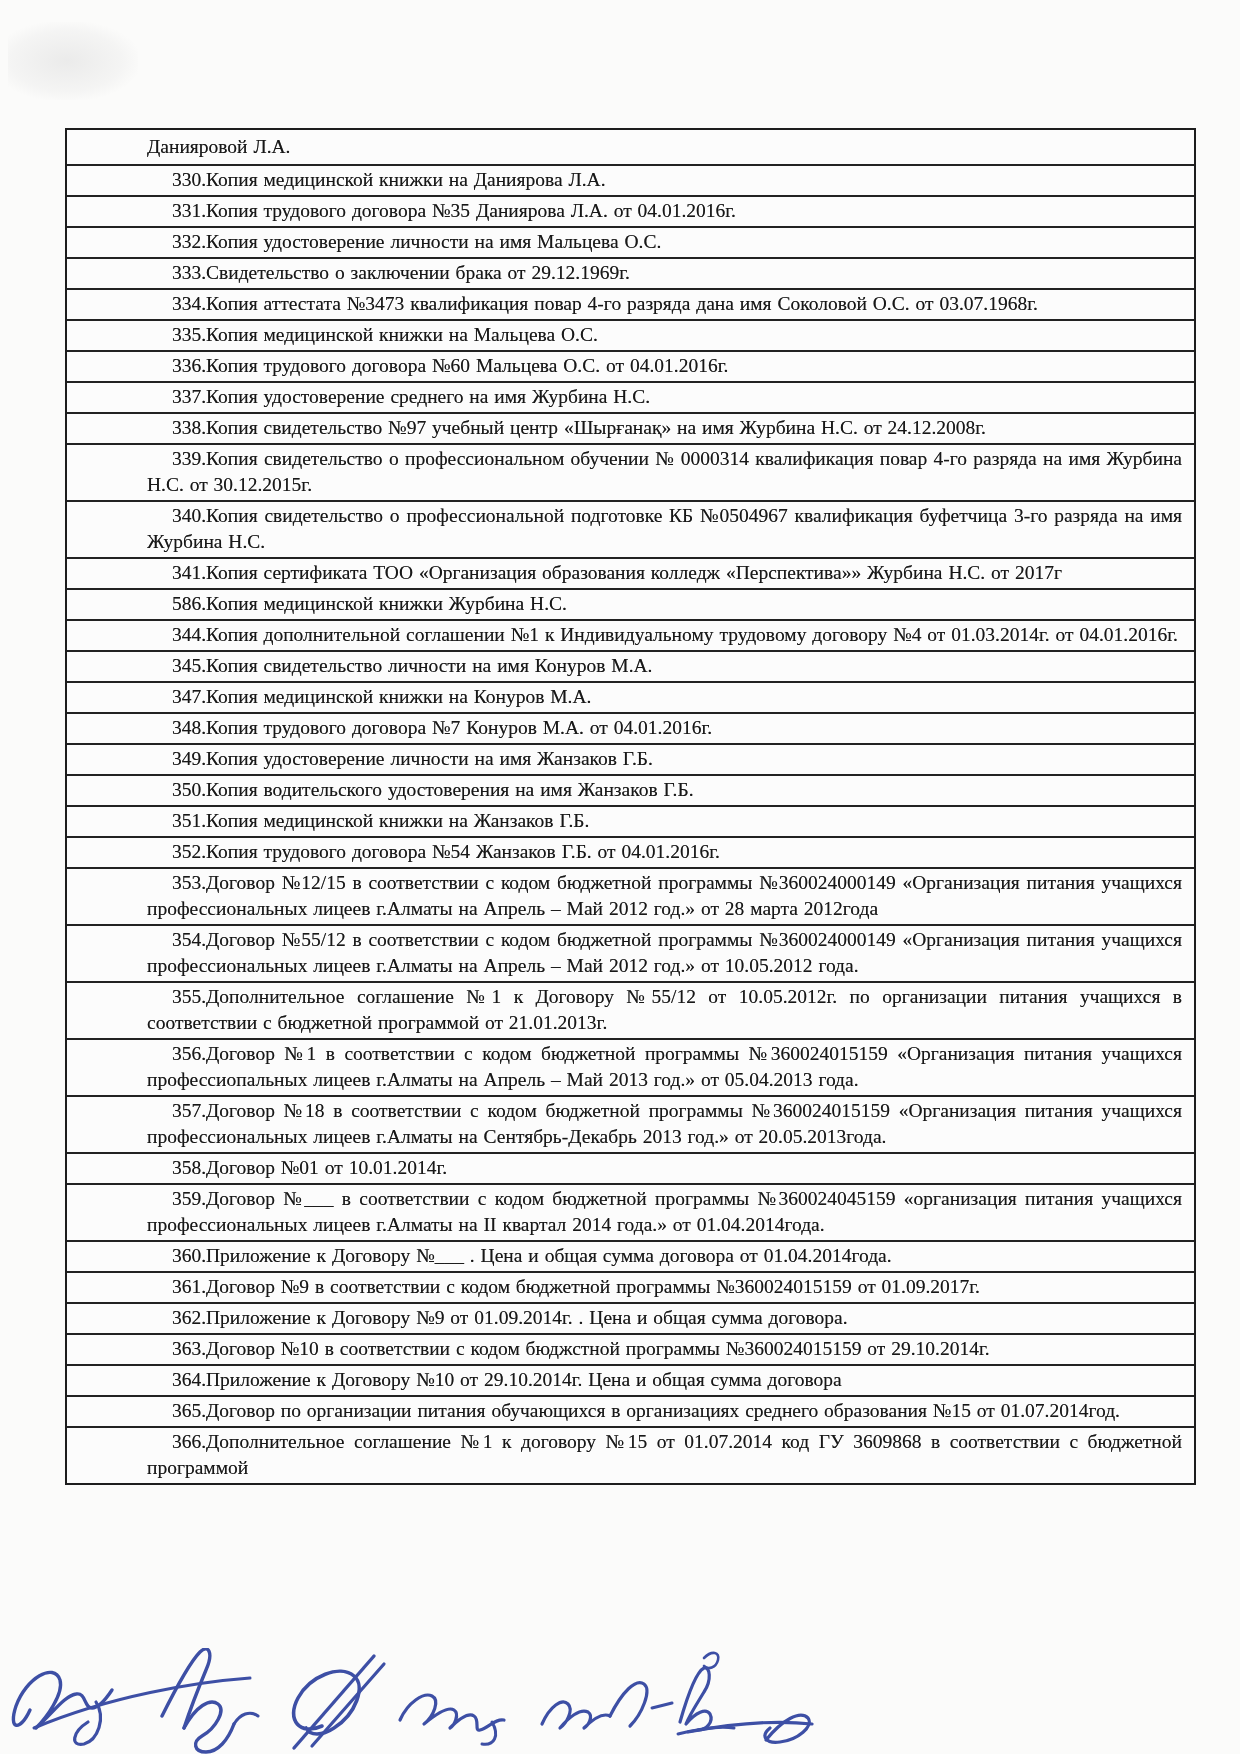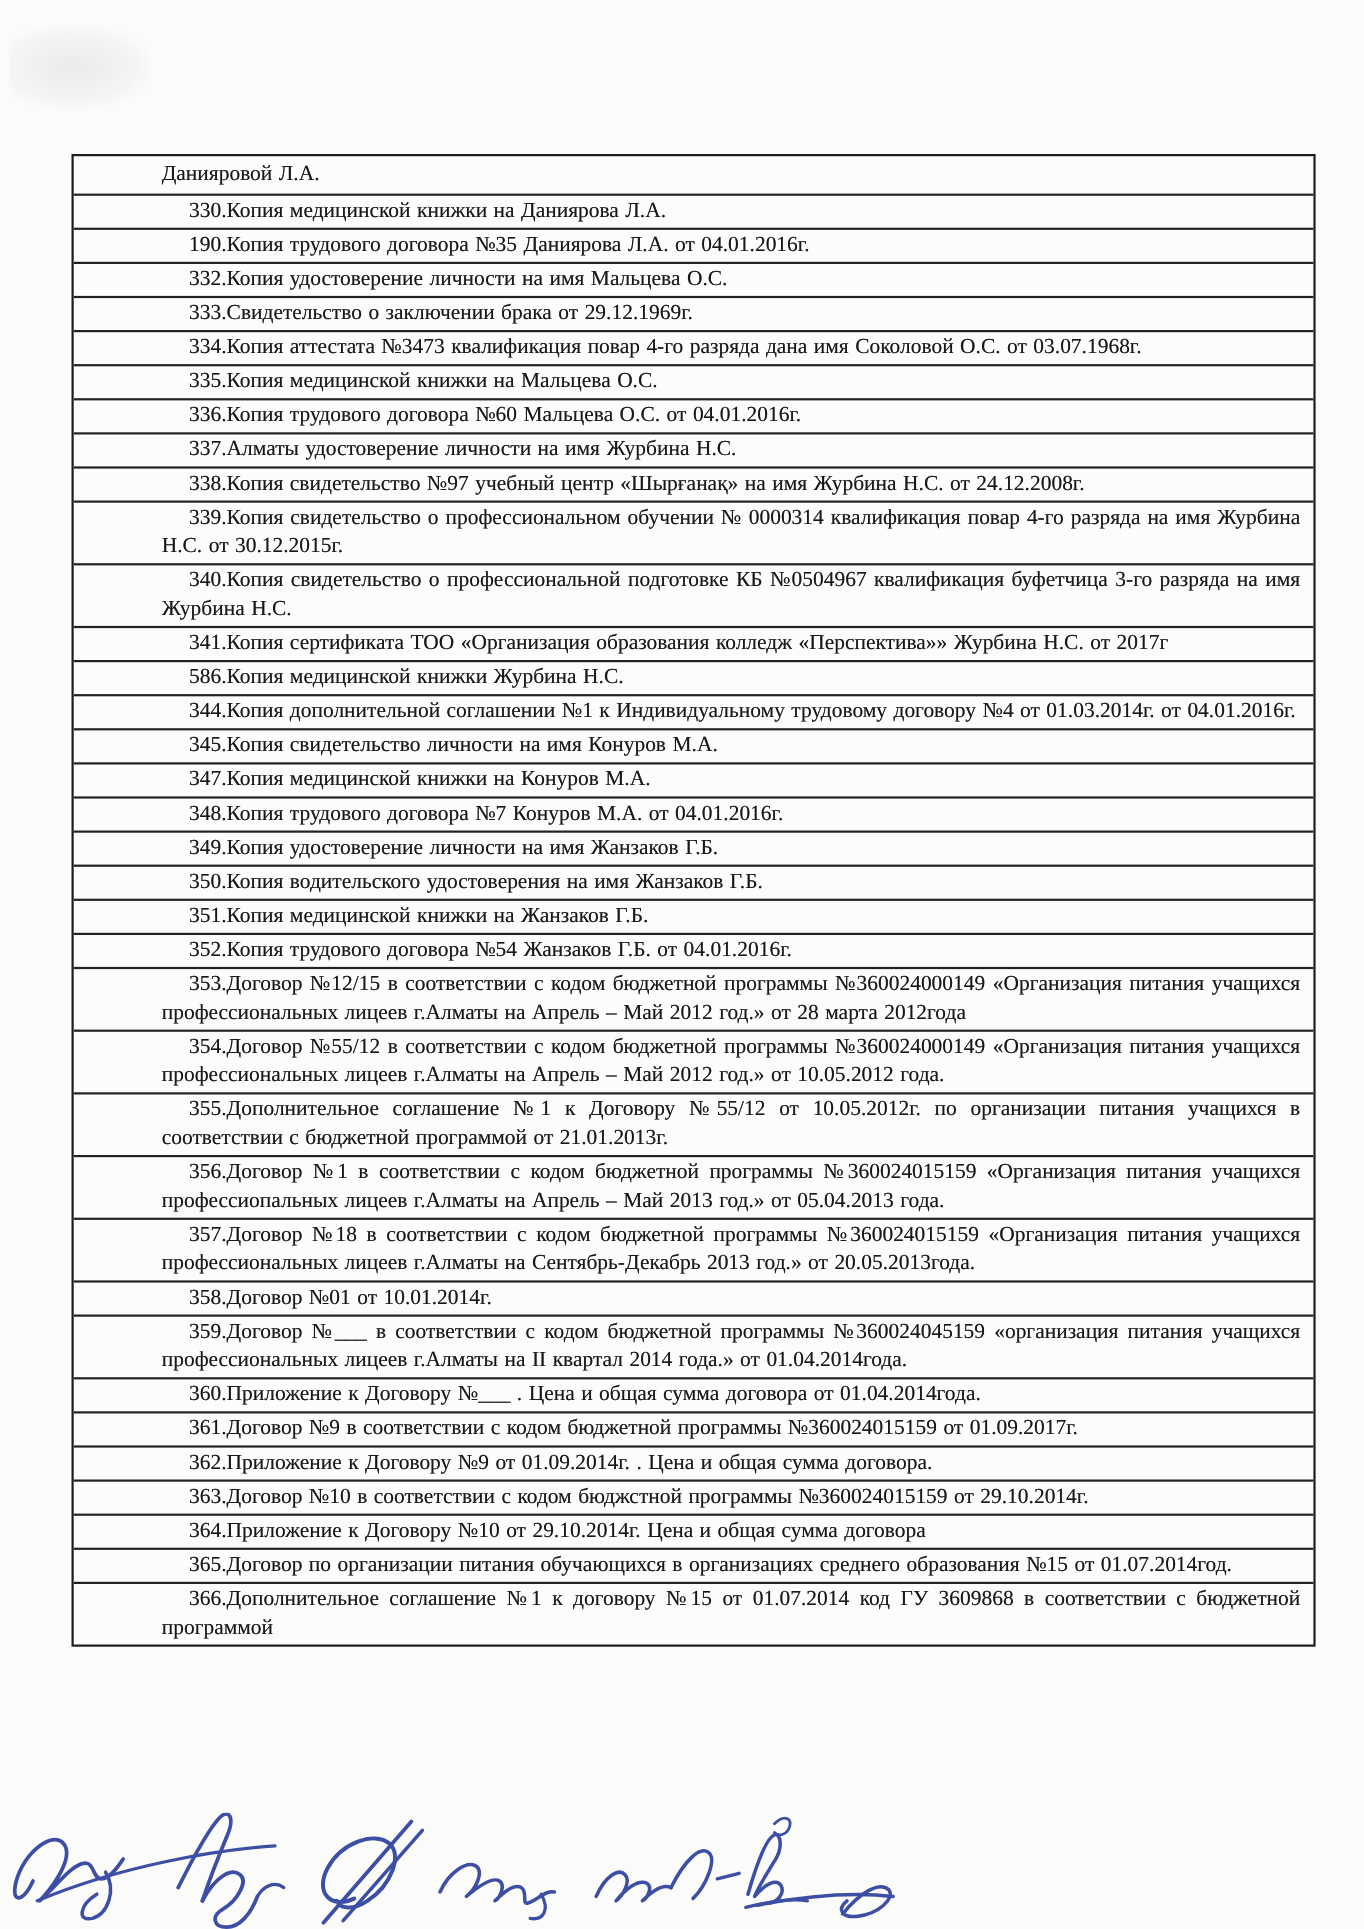--- a/index.html
+++ b/index.html
@@ -9,21 +9,21 @@
     font-family:"Liberation Serif","DejaVu Serif",serif;
     position:relative;overflow:hidden;
   }
   .page{position:absolute;inset:0;}
   
   .smudge{
     position:absolute;left:8px;top:22px;width:130px;height:78px;
     background:radial-gradient(ellipse at 45% 50%, rgba(90,90,95,0.10), rgba(120,120,125,0.05) 55%, rgba(0,0,0,0) 75%);
   }
   .doc-table{
-    position:absolute;left:65px;top:140px;width:1131px;
+    position:absolute;left:65px;top:128px;width:1131px;
     border:2px solid #1d1d1d;
     box-sizing:border-box;
     background:rgba(255,255,255,0.35);
   }
   .row{
     padding:1px 12px 2px 80px;
     font-size:19.5px;line-height:26px;
     color:#181818;
     text-align:justify;
     border-bottom:2px solid #222;
@@ -49,21 +49,21 @@
   <div class="doc-table" id="doc-table">
     <div class="row cont-row">
       <span class="txt">Данияровой Л.А.</span>
     </div>
 
     <div class="row">
       <span class="num">330.</span><span class="txt">Копия медицинской книжки  на Даниярова Л.А.</span>
     </div>
 
     <div class="row">
-      <span class="num">190.</span><span class="txt">Копия трудового договора №35 Даниярова Л.А. от 04.01.2016г.</span>
+      <span class="num">331.</span><span class="txt">Копия трудового договора №35 Даниярова Л.А. от 04.01.2016г.</span>
     </div>
 
     <div class="row">
       <span class="num">332.</span><span class="txt">Копия удостоверение личности на имя Мальцева О.С.</span>
     </div>
 
     <div class="row">
       <span class="num">333.</span><span class="txt">Свидетельство о заключении брака от 29.12.1969г.</span>
     </div>
 
@@ -73,21 +73,21 @@
 
     <div class="row">
       <span class="num">335.</span><span class="txt">Копия медицинской книжки на Мальцева О.С.</span>
     </div>
 
     <div class="row">
       <span class="num">336.</span><span class="txt">Копия трудового договора №60 Мальцева О.С. от 04.01.2016г.</span>
     </div>
 
     <div class="row">
-      <span class="num">337.</span><span class="txt">Алматы удостоверение личности на имя Журбина Н.С.</span>
+      <span class="num">337.</span><span class="txt">Копия удостоверение среднего на имя Журбина Н.С.</span>
     </div>
 
     <div class="row">
       <span class="num">338.</span><span class="txt">Копия свидетельство №97 учебный центр «Шырғанақ» на имя Журбина Н.С. от 24.12.2008г.</span>
     </div>
 
     <div class="row">
       <span class="num">339.</span><span class="txt">Копия свидетельство о профессиональном обучении № 0000314 квалификация повар 4-го разряда на имя Журбина Н.С. от 30.12.2015г.</span>
     </div>
 

